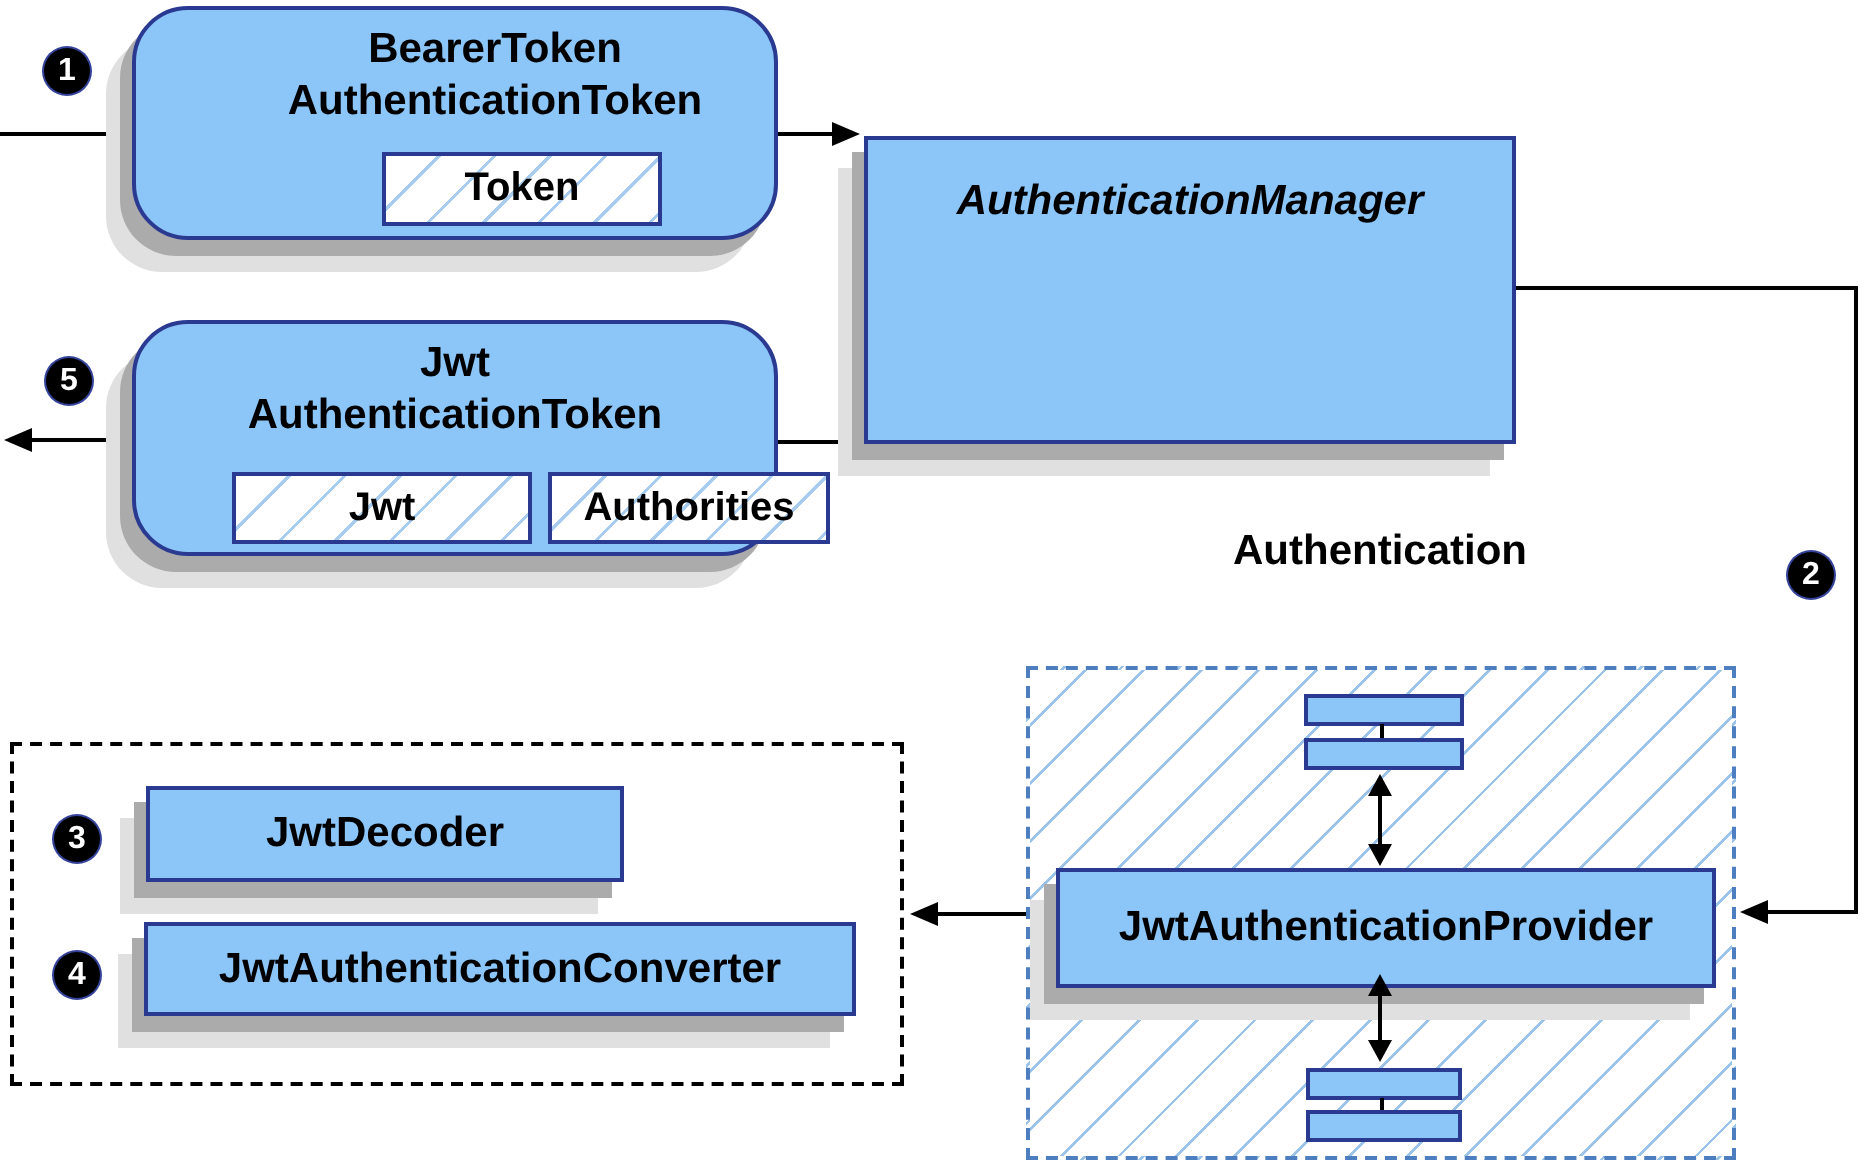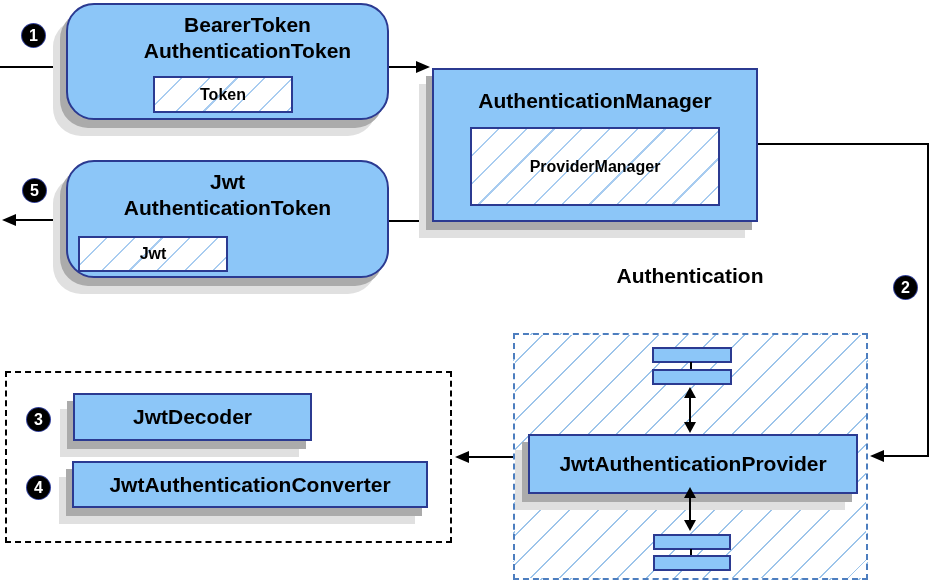--- a/index.html
+++ b/index.html
@@ -40,21 +40,22 @@
     position: absolute;
     box-sizing: border-box;
     background-color: #ffffff;
     background-image: repeating-linear-gradient(135deg,
       rgba(0,0,0,0) 0px, rgba(0,0,0,0) 18px,
       #a8ccf0 18px, #a8ccf0 19.6px);
     border: 2px solid #2b3a91;
     display: flex;
     align-items: center;
     justify-content: center;
-    font-size: 16px;
+    font-size: 20px;
+    margin-left: 38px;
   }
   
   .dashed-blue {
     position: absolute;
     box-sizing: border-box;
     border: 2px dashed #4d7ebf;
     background-color: #ffffff;
     background-image: repeating-linear-gradient(135deg,
       rgba(0,0,0,0) 0px, rgba(0,0,0,0) 19px,
       #9cc4ea 19px, #9cc4ea 20.4px);
@@ -132,31 +133,31 @@
 
   <div class="node rounded" style="left:66px; top:3px; width:323px; height:117px;">
     <div class="node-title" style="top:7px;padding-left:40px;">
       <div>BearerToken</div>
       <div>AuthenticationToken</div>
     </div>
   </div>
   <div class="chip" style="left:153px; top:76px; width:140px; height:37px;">Token</div>
 
   <div class="node" style="left:432px; top:68px; width:326px; height:154px;">
-    <div class="node-title" style="top:18px;">AuthenticationManager</div>
+    <div class="node-title" style="top:18px;font-style:italic;">AuthenticationManager</div>
   </div>
-  <div class="chip" style="left:470px; top:127px; width:250px; height:79px;">ProviderManager</div>
 
   <div class="node rounded" style="left:66px; top:160px; width:323px; height:118px;">
     <div class="node-title" style="top:7px;">
       <div>Jwt</div>
       <div>AuthenticationToken</div>
     </div>
   </div>
   <div class="chip" style="left:78px; top:236px; width:150px; height:36px;">Jwt</div>
+  <div class="chip" style="left:236px; top:236px; width:141px; height:36px;">Authorities</div>
 
   <div class="float-label" style="left:555px; top:262px; width:270px;">
     <div>Authentication</div>
   </div>
 
   <div class="dashed-blue" style="left:513px; top:333px; width:355px; height:247px;"></div>
 
   <div class="bar" style="left:652px; top:347px; width:80px; height:16px;"></div>
   <div class="vline" style="left:690px; top:362px; height:8px;"></div>
   <div class="bar" style="left:652px; top:369px; width:80px; height:16px;"></div>

